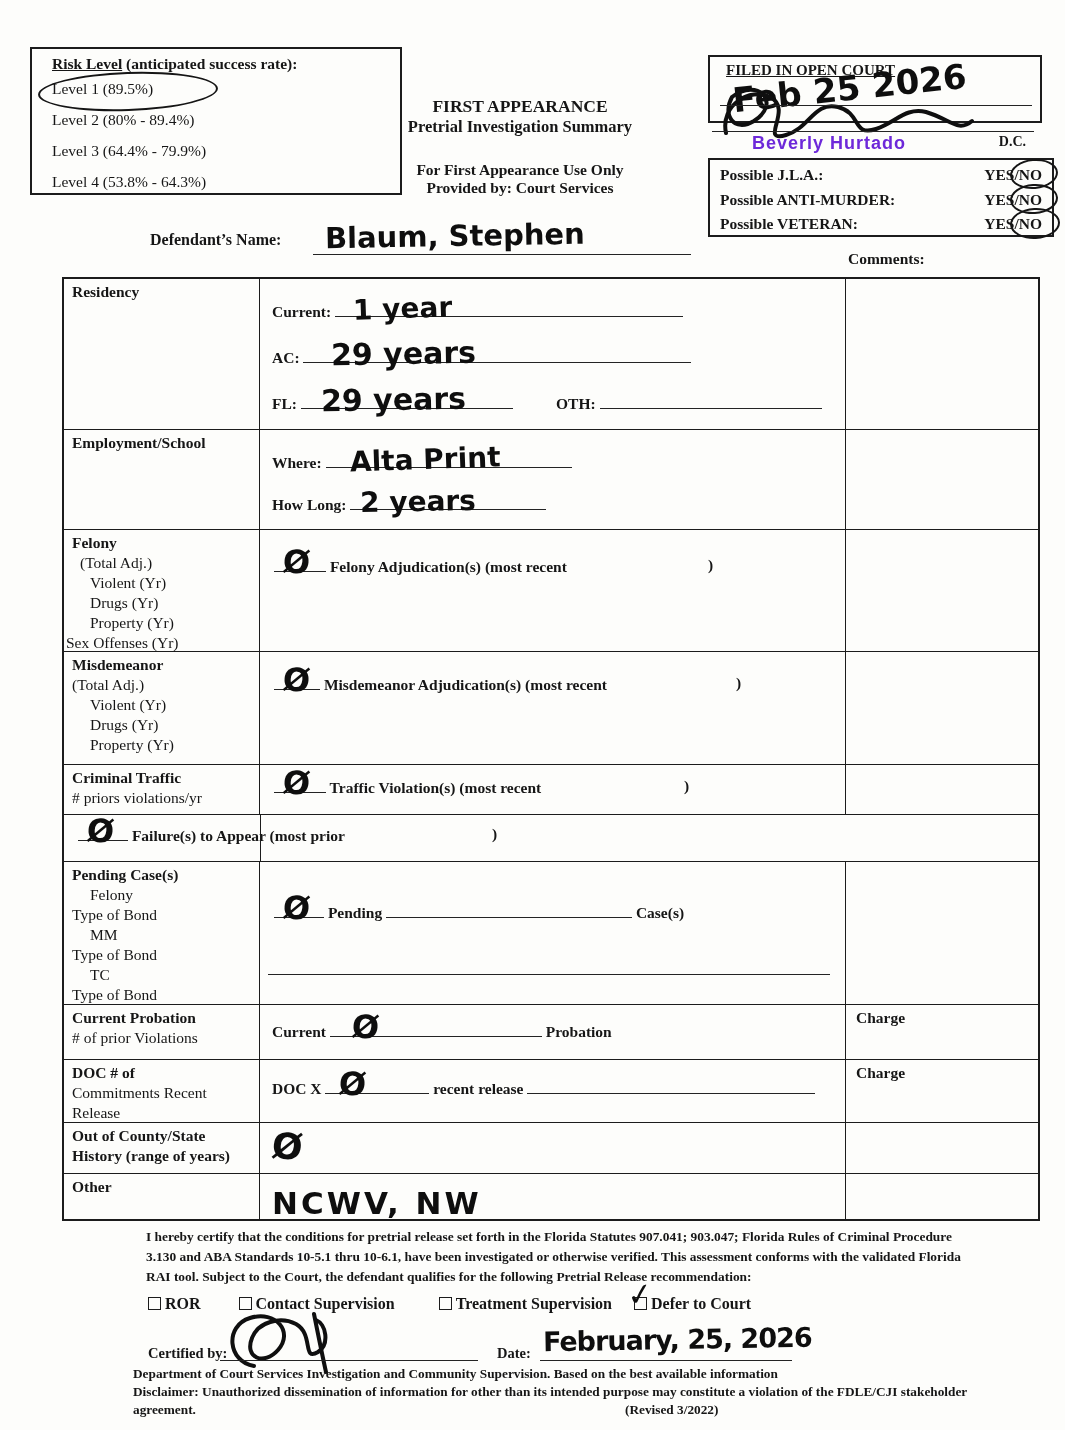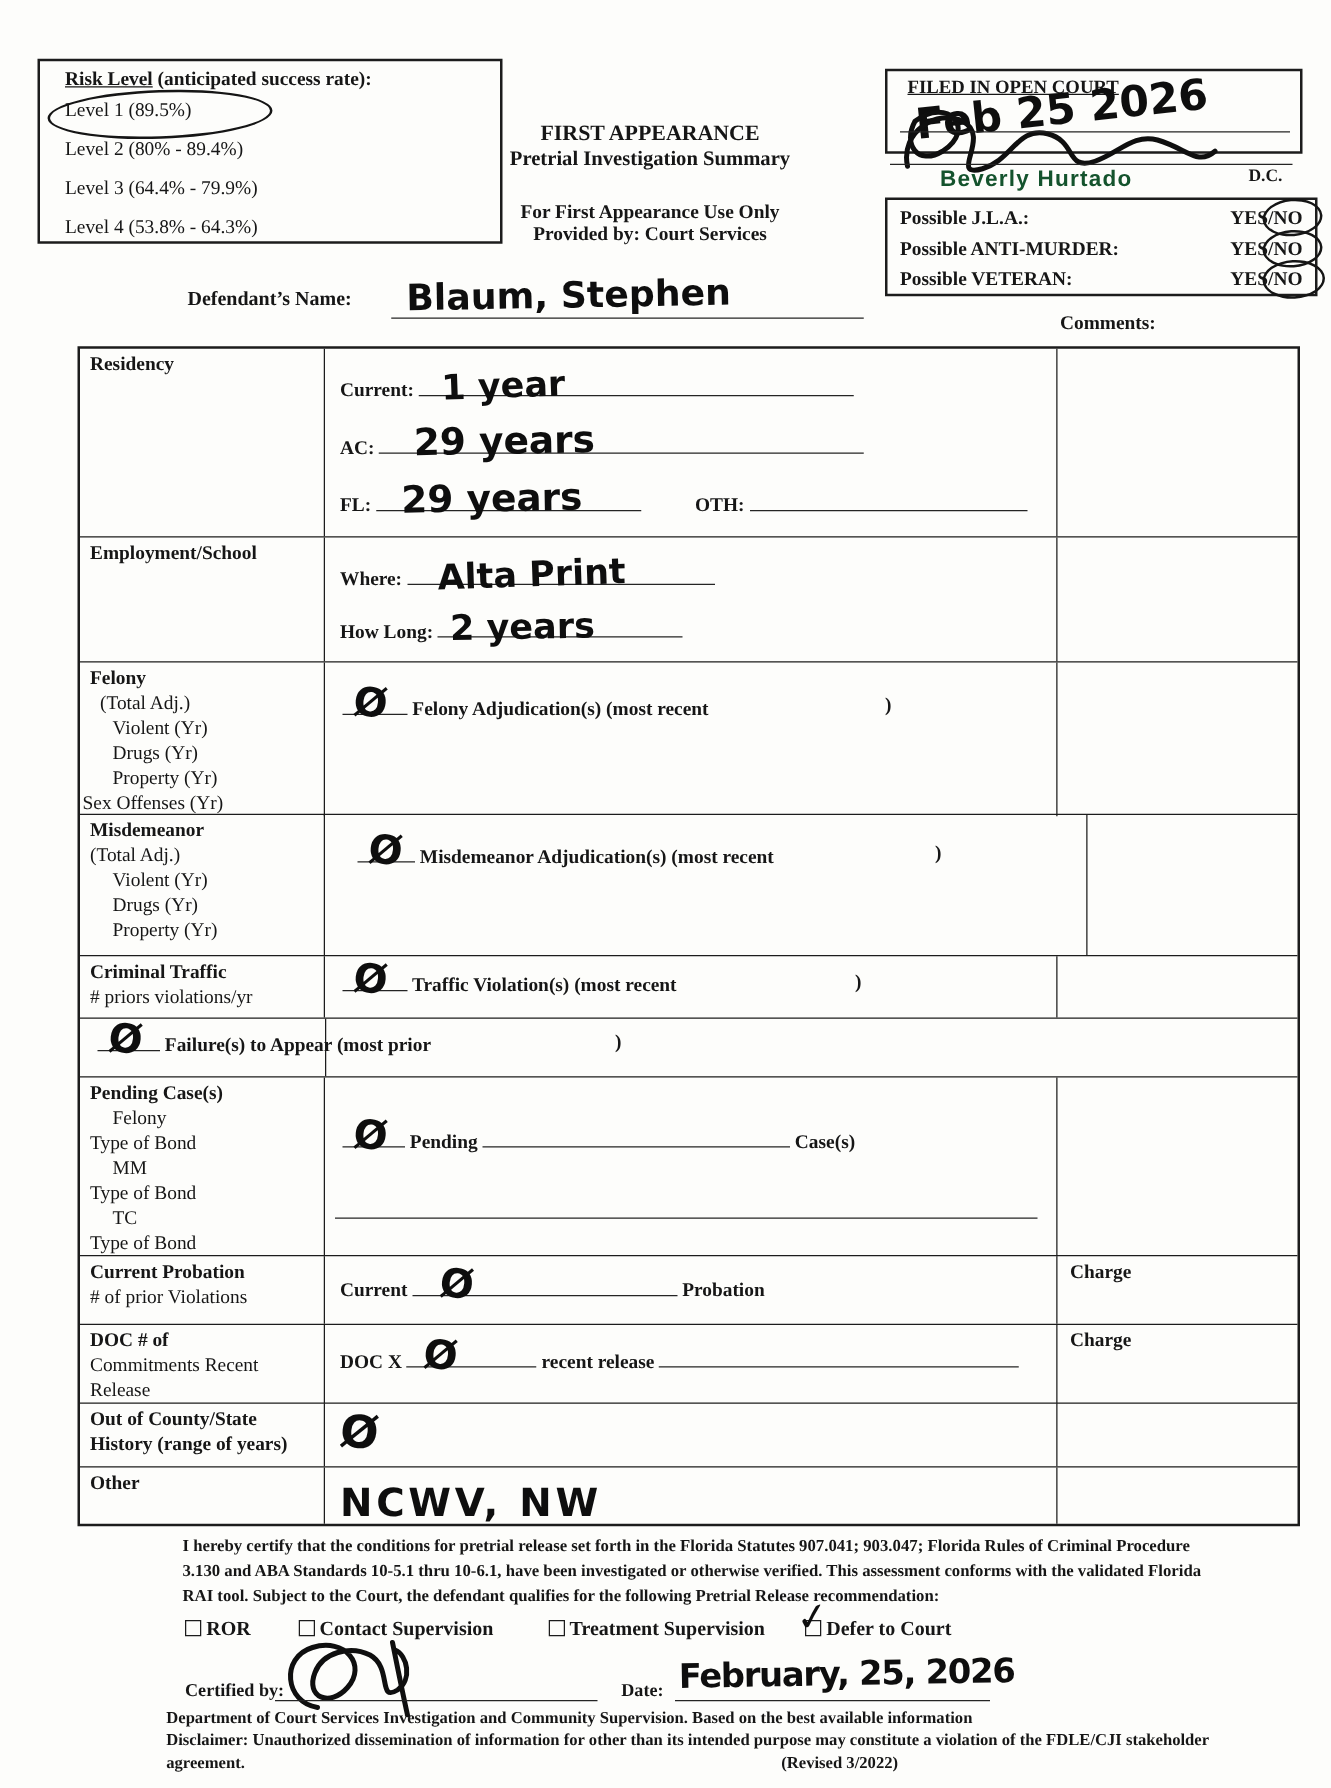--- a/index.html
+++ b/index.html
@@ -36,21 +36,21 @@
   .hdr .t1 { font-size:17.5px; font-weight:bold; }
   .hdr .t2 { font-size:16.5px; font-weight:bold; }
   .hdr .t3 { font-size:15.5px; font-weight:bold; margin-top:24px; }
   .hdr .t4 { font-size:15.5px; font-weight:bold; }
 
   
   .prow { display:flex; justify-content:space-between; font-weight:bold; font-size:15.5px; line-height:24.5px; }
   .noin { position:relative; display:inline-block; }
 
   
-  .stamp { font-family:"Liberation Sans",sans-serif; font-weight:bold; color:#14532d; font-size:18px; letter-spacing:1px; }
+  .stamp { font-family:"Liberation Sans",sans-serif; font-weight:bold; color:#6d28d9; font-size:18px; letter-spacing:1px; }
 
   
   .tbl { border:2px solid #1c1c1c; box-sizing:border-box; }
   .trow { display:grid; grid-template-columns:196px 585px 1fr; border-top:1.7px solid #1c1c1c; box-sizing:border-box; }
   .trow:first-child { border-top:none; }
   .tlab { border-right:1.7px solid #1c1c1c; padding:3px 2px 0 8px; font-size:15.5px; line-height:20px; }
   .tlab .main { font-weight:bold; }
   .tlab .sub { font-weight:normal; display:block; }
   .ind1 { padding-left:8px; } .ind2 { padding-left:18px; }
   .tcon { position:relative; }
@@ -177,21 +177,21 @@
       <div class="tcon">
         <div class="fieldline" style="left:14px; top:26px;">
           <span class="write" style="width:52px;"><span class="hw zero">Ø</span></span>
           <span class="adjtext">Felony Adjudication(s) (most recent</span>
         </div>
         <div class="paren" style="left:448px; top:26px;">)</div>
       </div>
       <div class="tcom"></div>
     </div>
 
-    <div class="trow" style="height:113px;gap:12px;">
+    <div class="trow" style="height:113px;">
       <div class="tlab">
         <span class="main">Misdemeanor</span>
         <span class="sub">(Total Adj.)</span>
         <span class="sub ind2">Violent (Yr)</span>
         <span class="sub ind2">Drugs (Yr)</span>
         <span class="sub ind2">Property (Yr)</span>
       </div>
       <div class="tcon">
         <div class="fieldline" style="left:14px; top:22px;">
           <span class="write" style="width:46px;"><span class="hw zero">Ø</span></span>
@@ -301,21 +301,21 @@
       <div class="tcom"></div>
     </div>
 
   </div>
 
   <div class="abs cert" style="left:146px; top:1227px; width:822px;">I hereby certify that the conditions for pretrial release set forth in the Florida Statutes 907.041; 903.047; Florida Rules of Criminal Procedure 3.130 and ABA Standards 10-5.1 thru 10-6.1, have been investigated or otherwise verified. This assessment conforms with the validated Florida RAI tool. Subject to the Court, the defendant qualifies for the following Pretrial Release recommendation:</div>
 
   <div class="abs cbrow" style="left:148px; top:1295px;">
     <span class="cbitem" style="margin-right:38px;"><span class="cbsq"></span><span>ROR</span></span>
     <span class="cbitem" style="margin-right:44px;"><span class="cbsq"></span><span>Contact Supervision</span></span>
-    <span class="cbitem" style="margin-right:32px;"><span class="cbsq"></span><span>Treatment Supervision</span></span>
+    <span class="cbitem" style="margin-right:22px;"><span class="cbsq"></span><span>Treatment Supervision</span></span>
     <span class="cbitem"><span class="cbsq"></span><span class="hw hwcheck">✓</span><span>Defer to Court</span></span>
   </div>
 
   <div class="abs b" style="left:148px; top:1345px; font-size:14.5px;">Certified by:</div>
   <svg class="abs sig" style="left:218px; top:1310px;" width="140" height="64" viewBox="0 0 140 64">
     <path d="M36,56 C10,52 6,16 32,8 C58,0 76,22 60,40 C46,56 26,48 34,28 C40,12 62,6 78,14 C96,24 84,52 100,42 C112,34 108,14 98,10"></path>
     <path d="M96,4 C100,24 104,44 108,62"></path>
   </svg>
   <div class="abs" style="left:220px; top:1360px; width:258px; border-bottom:1.7px solid #242424;"></div>
   <div class="abs b" style="left:497px; top:1345px; font-size:14.5px;">Date:</div>

